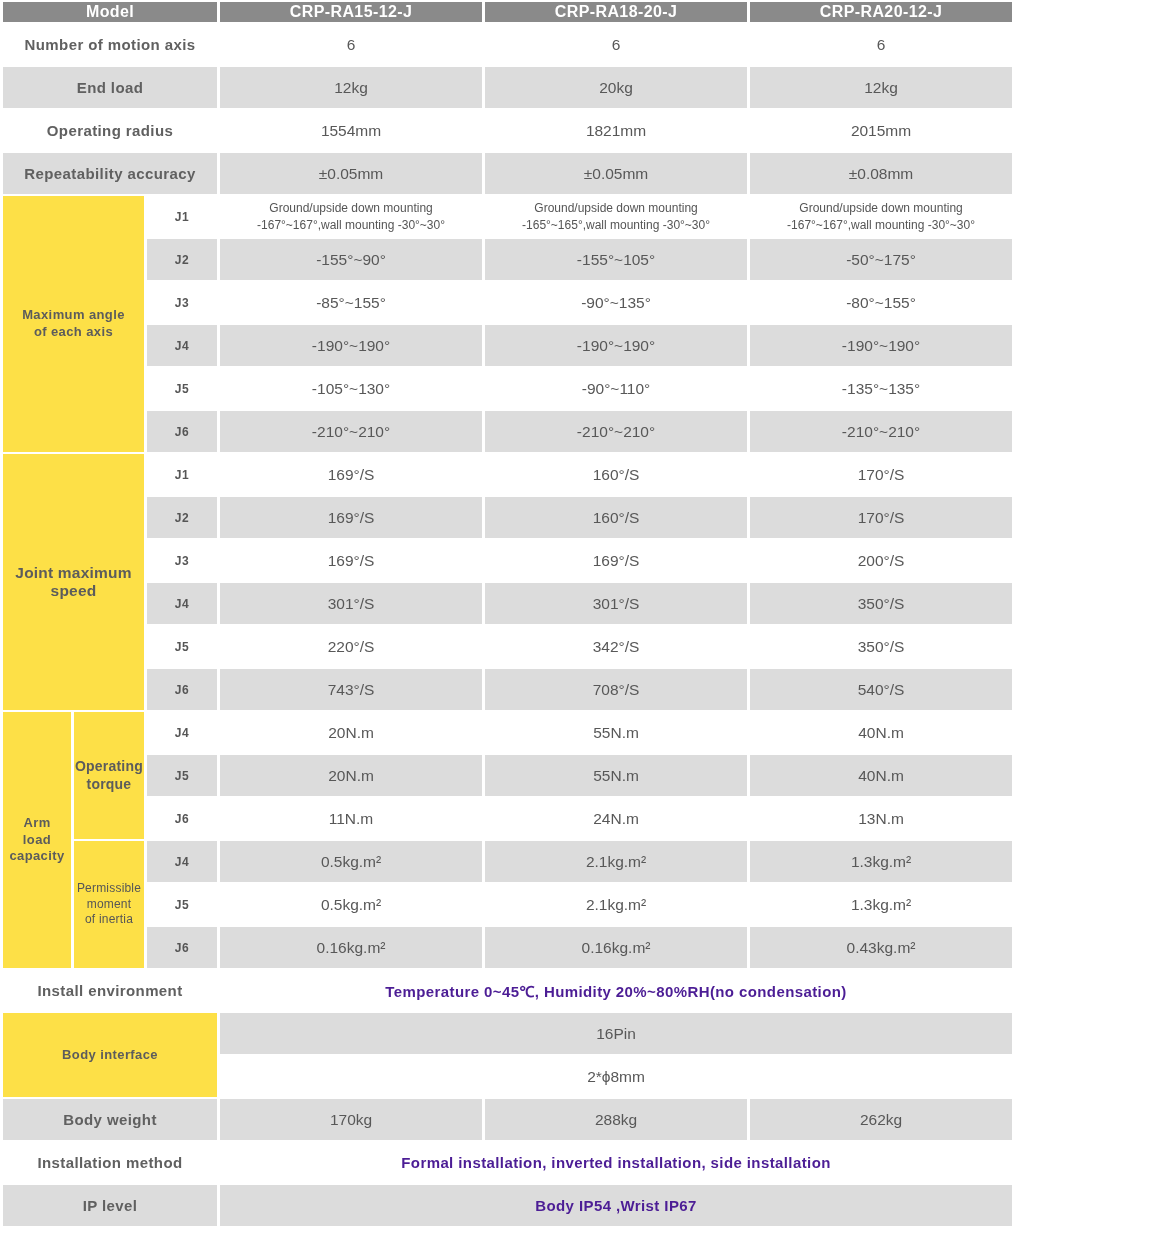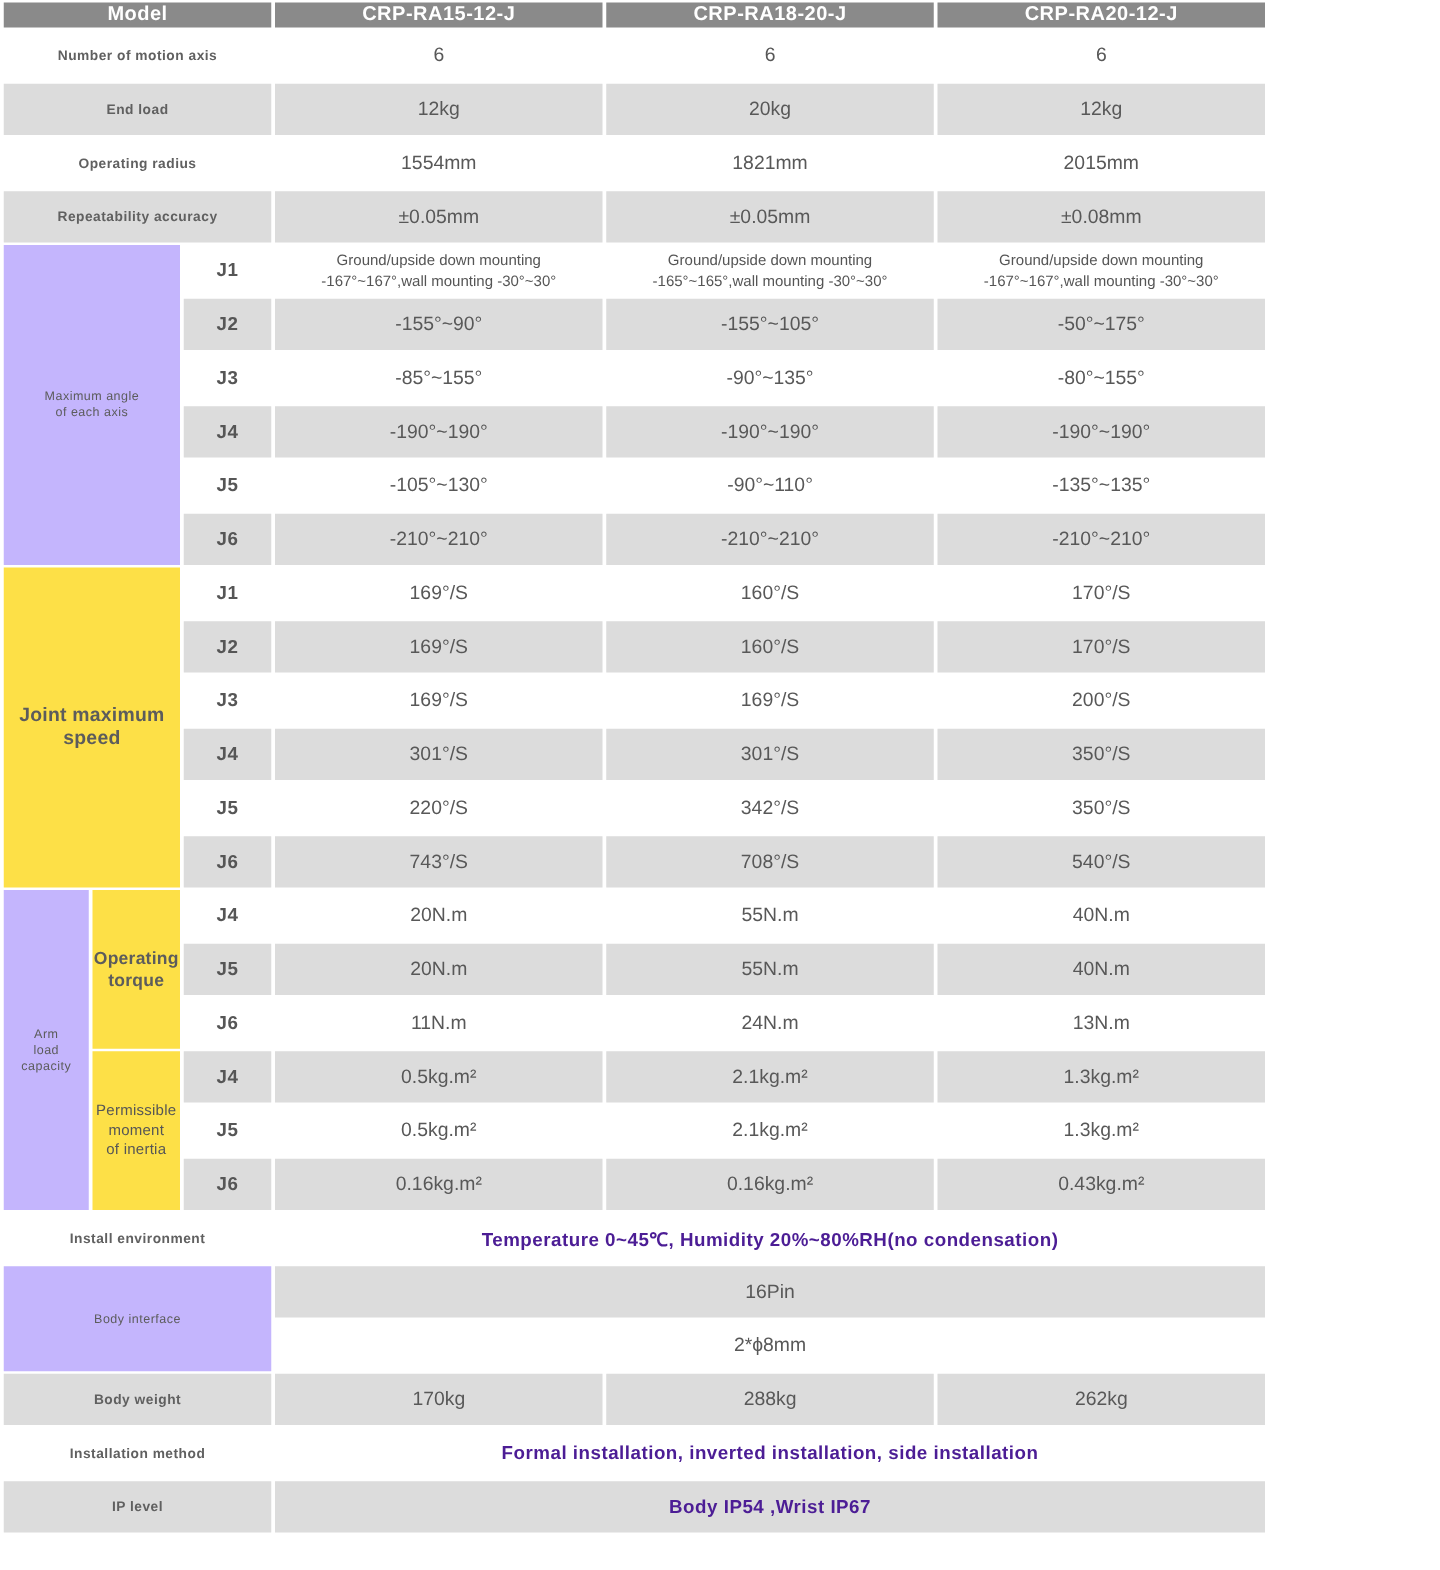--- a/index.html
+++ b/index.html
@@ -2,27 +2,27 @@
 <html><head>
 <meta charset="utf-8">
 <style>
   html,body{margin:0;padding:0;background:#ffffff;}
   body{width:1152px;height:1256px;font-family:"Liberation Sans",sans-serif;overflow:hidden;}
   table.spec{border-collapse:separate;border-spacing:3px 2px;table-layout:fixed;width:1015px;margin:0;}
   col.c1{width:68px;} col.c2{width:70px;} col.c3{width:70px;}
   col.v{width:262px;}
   th,td{padding:0;text-align:center;vertical-align:middle;height:41px;color:#585858;font-size:15.5px;font-weight:400;overflow:hidden;}
   th.hdr{background:#8a8a8a;color:#ffffff;font-weight:700;font-size:16px;letter-spacing:.4px;height:20px;}
-  .lbl{font-weight:700;color:#606060;font-size:11px;letter-spacing:.4px;}
+  .lbl{font-weight:700;color:#606060;font-size:15px;letter-spacing:.4px;}
   .g{background:#dcdcdc;margin-top:13px;}
-  .secmid{background:#c4b5fd;font-weight:400;color:#5c5c5c;font-size:10px;letter-spacing:.4px;line-height:1.3;}
+  .secmid{background:#fde047;font-weight:700;color:#5c5c5c;font-size:13px;letter-spacing:.4px;line-height:1.3;}
   .seclight{background:#fde047;font-weight:700;color:#5c5c5c;letter-spacing:.2px;}
   .seclight.torq{font-size:14px;line-height:1.25;}
   .seclight.inert{font-size:12px;font-weight:400;color:#565656;line-height:1.3;}
-  .axis{font-weight:700;color:#565656;letter-spacing:.5px;font-size:15px;}
+  .axis{font-weight:700;color:#565656;letter-spacing:.5px;font-size:12px;}
   .j1cell{font-size:12px;line-height:1.35;color:#555555;}
   .spanval{font-weight:700;color:#4c1d95;font-size:15px;letter-spacing:.4px;}
 </style>
 </head>
 <body>
 
 <table class="spec">
   <colgroup>
     <col class="c1">
       <col class="c2">

